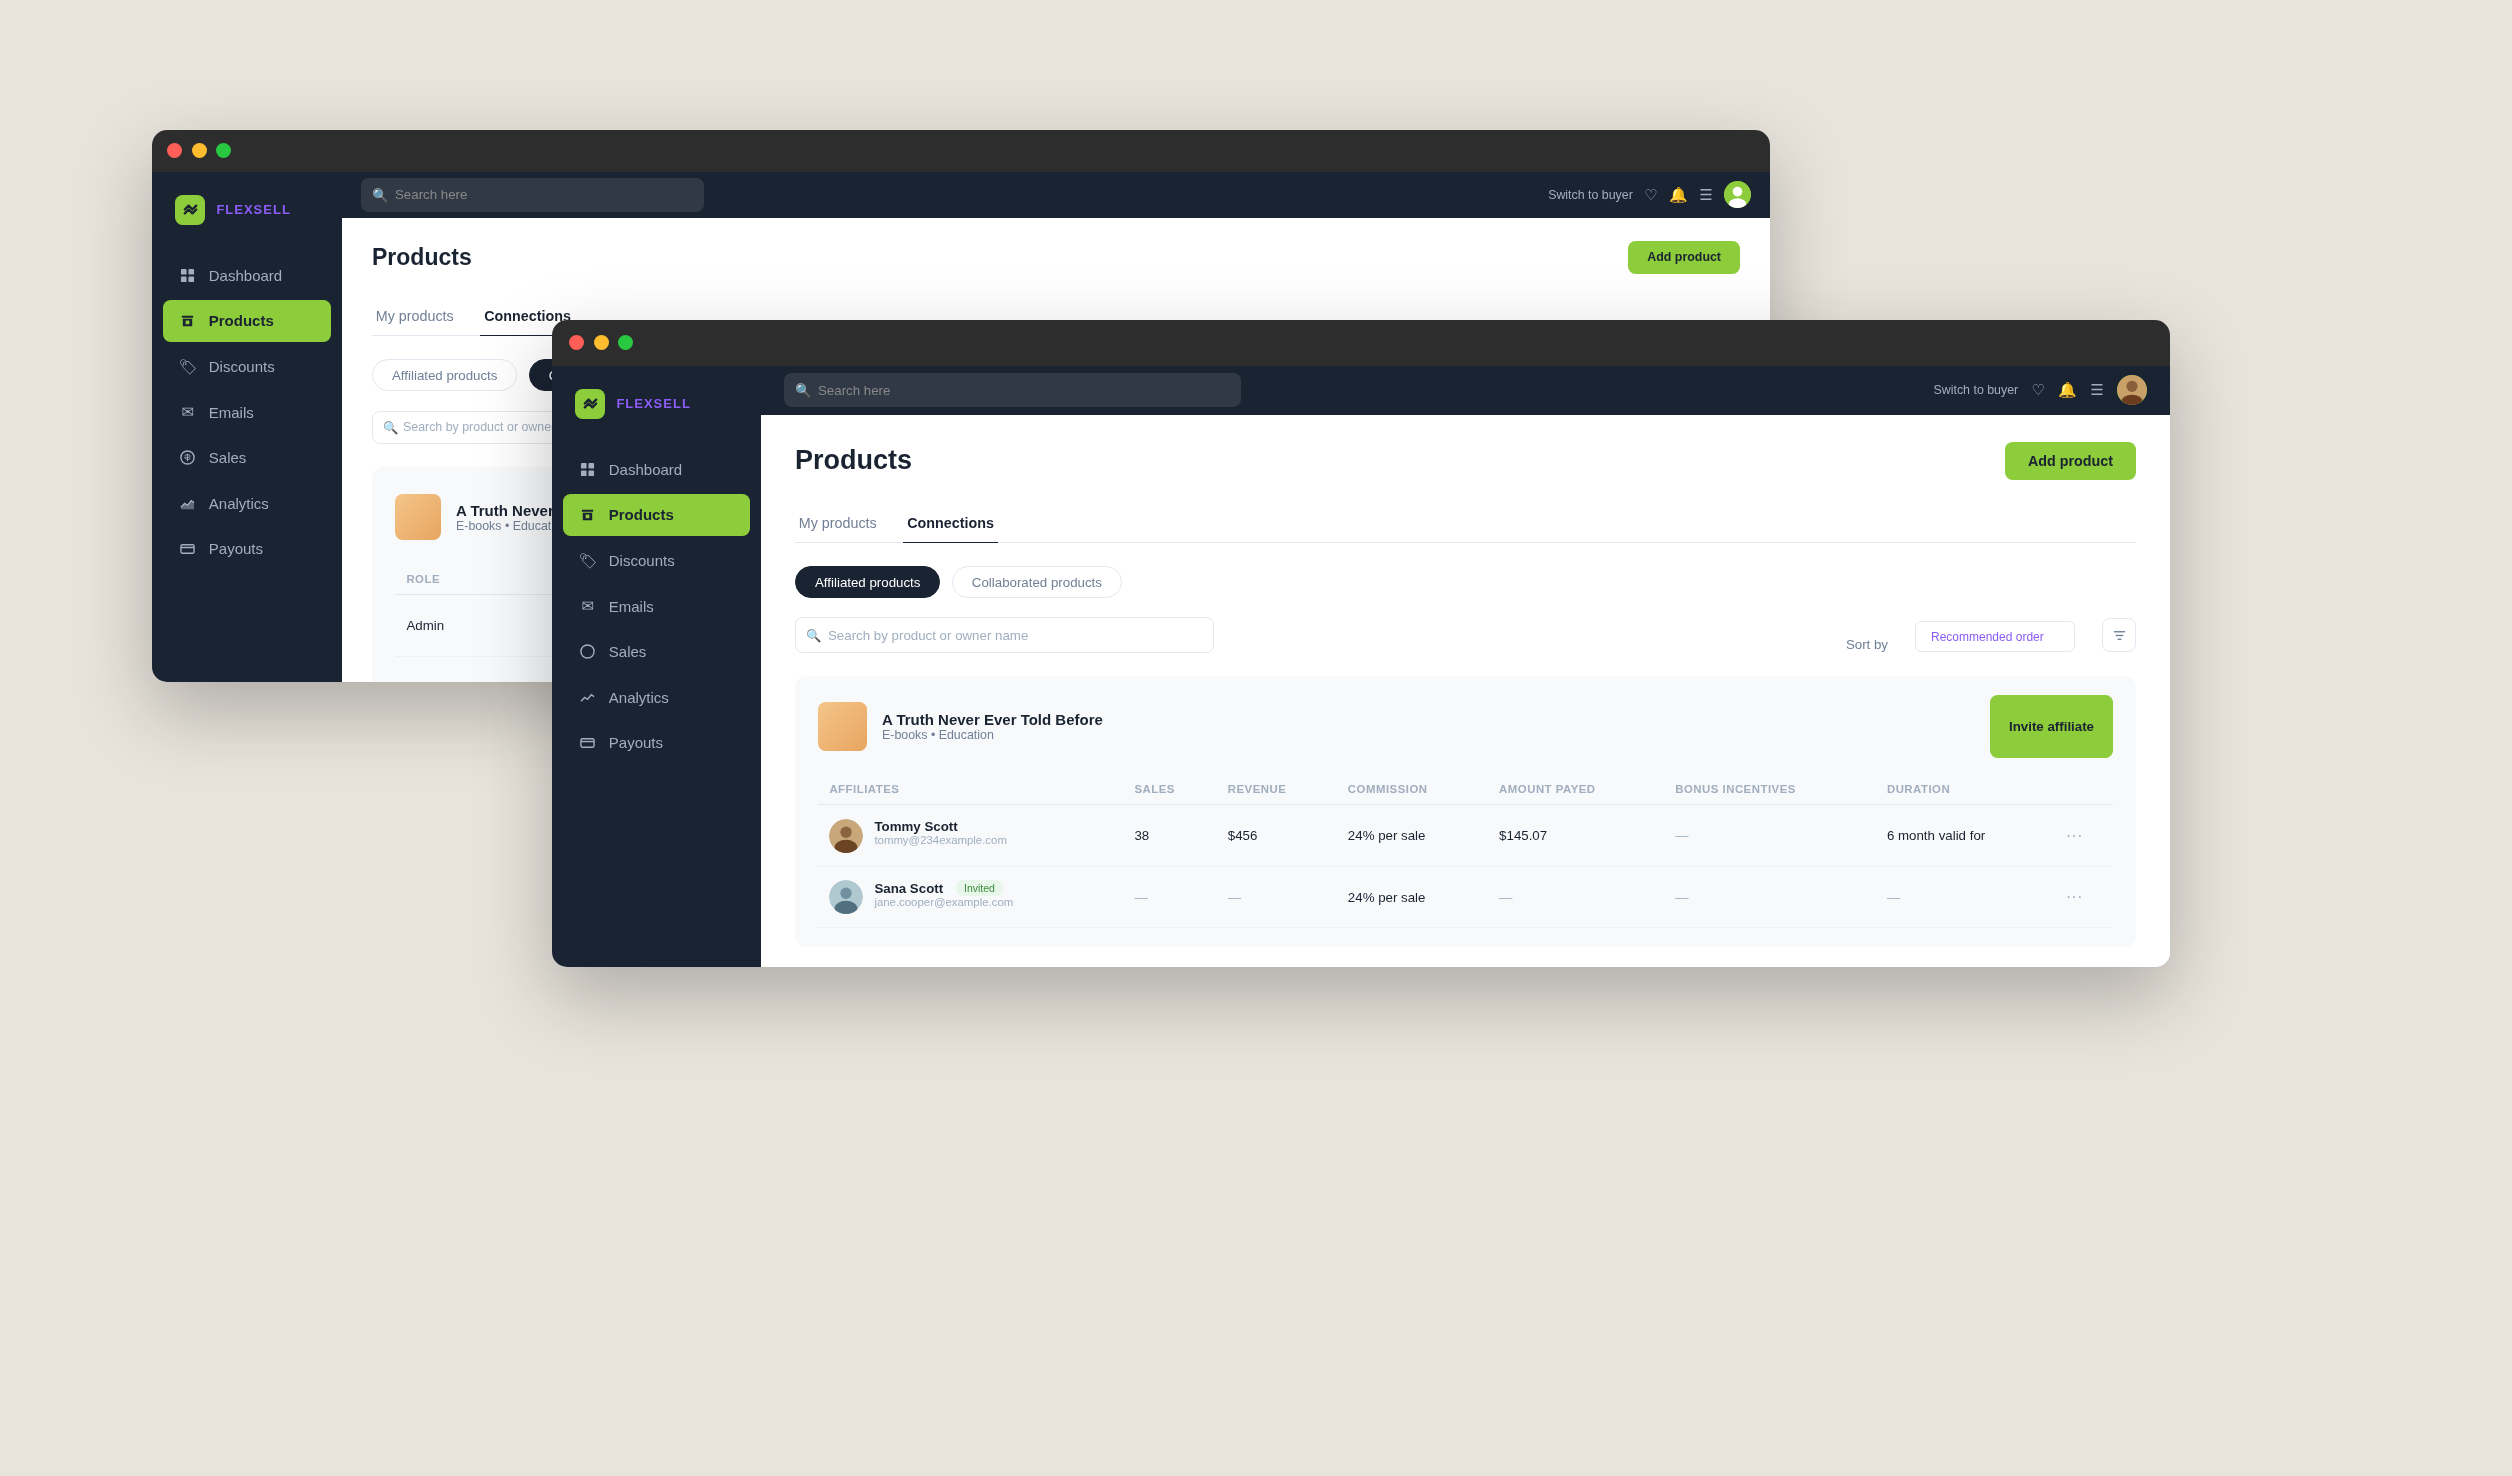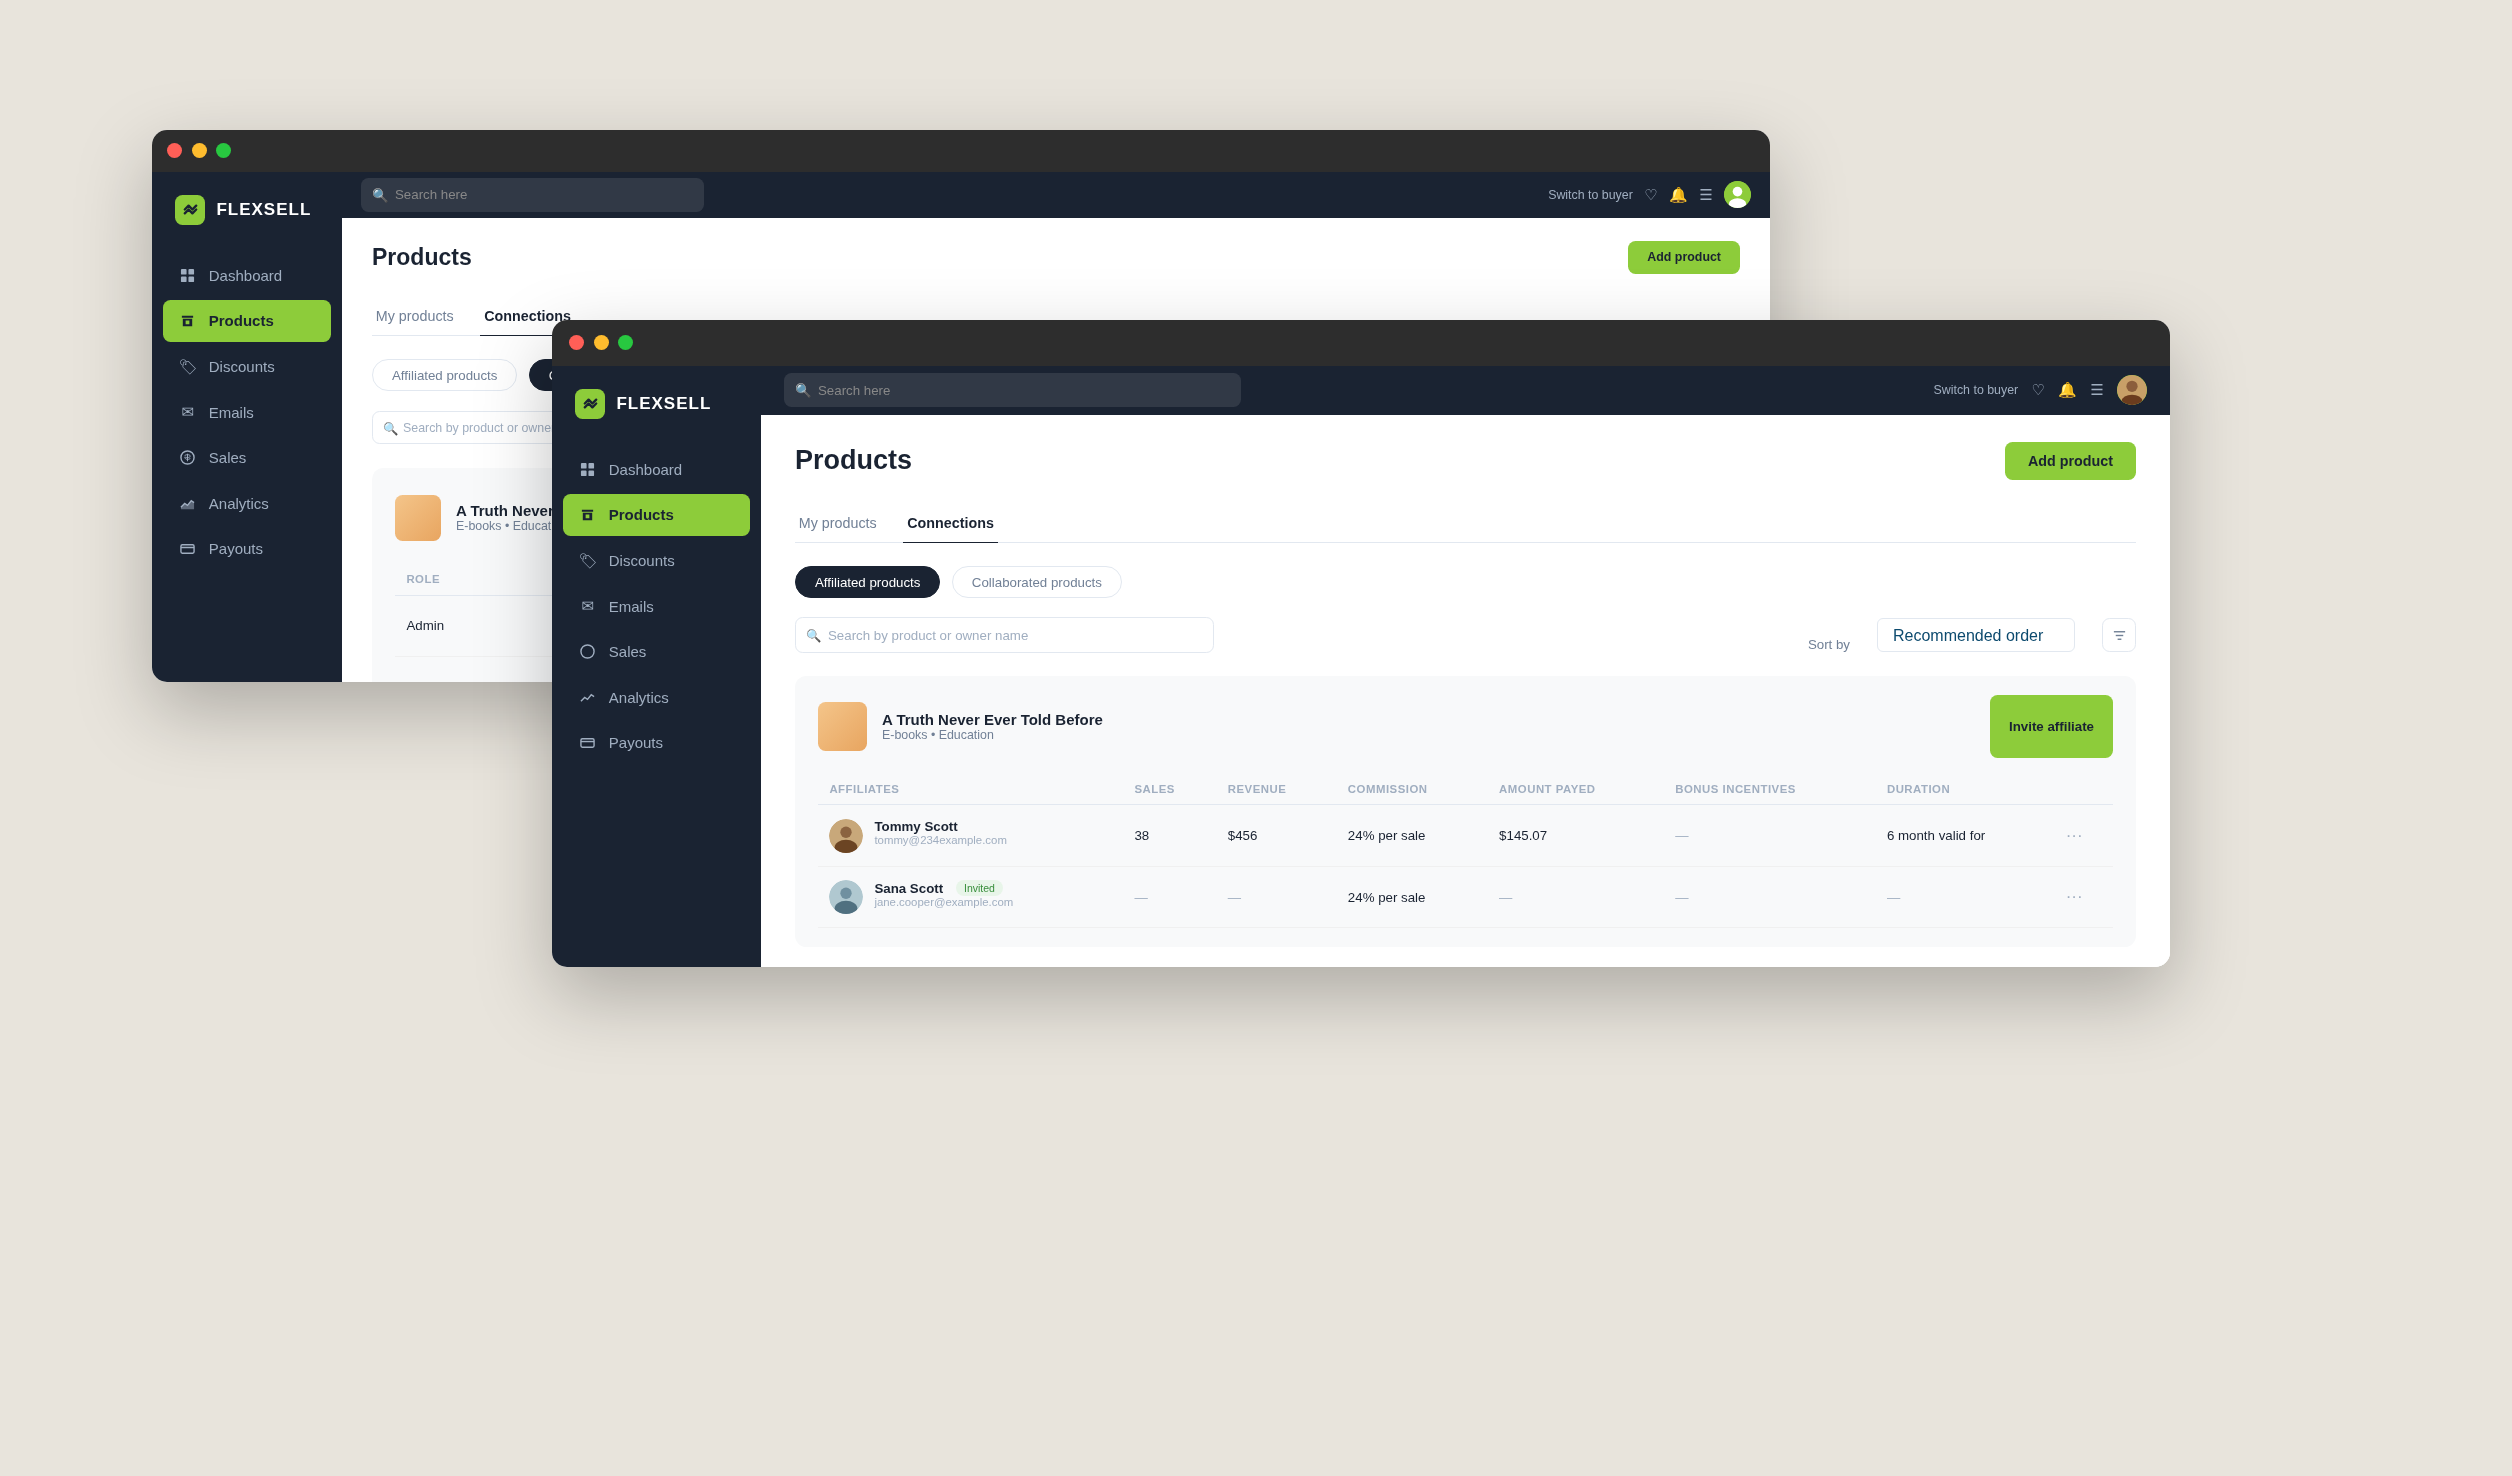--- a/index.html
+++ b/index.html
@@ -86,24 +86,24 @@
     .logo-icon {
       width: 30px;
       height: 30px;
       background: #8dcc3a;
       border-radius: 7.6px;
       display: flex;
       align-items: center;
       justify-content: center;
     }
     .logo-text {
-      font-size: 17px;
+      font-size: 13px;
       font-weight: 700;
       letter-spacing: 1px;
-      color: #ffffff;
+      color: #8b5cf6;
     }
     .sidebar-nav {
       display: flex;
       flex-direction: column;
       gap: 3.8px;
       padding: 0 11.4px;
     }
     .nav-item {
       display: flex;
       align-items: center;
@@ -261,22 +261,22 @@
       gap: 27px;
     }
     .sort-label {
       font-size: 13.3px;
       color: #718096;
     }
     .sort-select {
       border: 1px solid #e2e8f0;
       border-radius: 6px;
       padding: 7.6px 30px 7.6px 15px;
-      font-size: 16px;
-      color: #0c4a6e;
+      font-size: 12px;
+      color: #8b5cf6;
       background: #fff;
       cursor: pointer;
       appearance: none;
     }
     .filter-btn {
       width: 34px;
       height: 34px;
       border: 1px solid #e2e8f0;
       border-radius: 7.6px;
       background: #fff;

